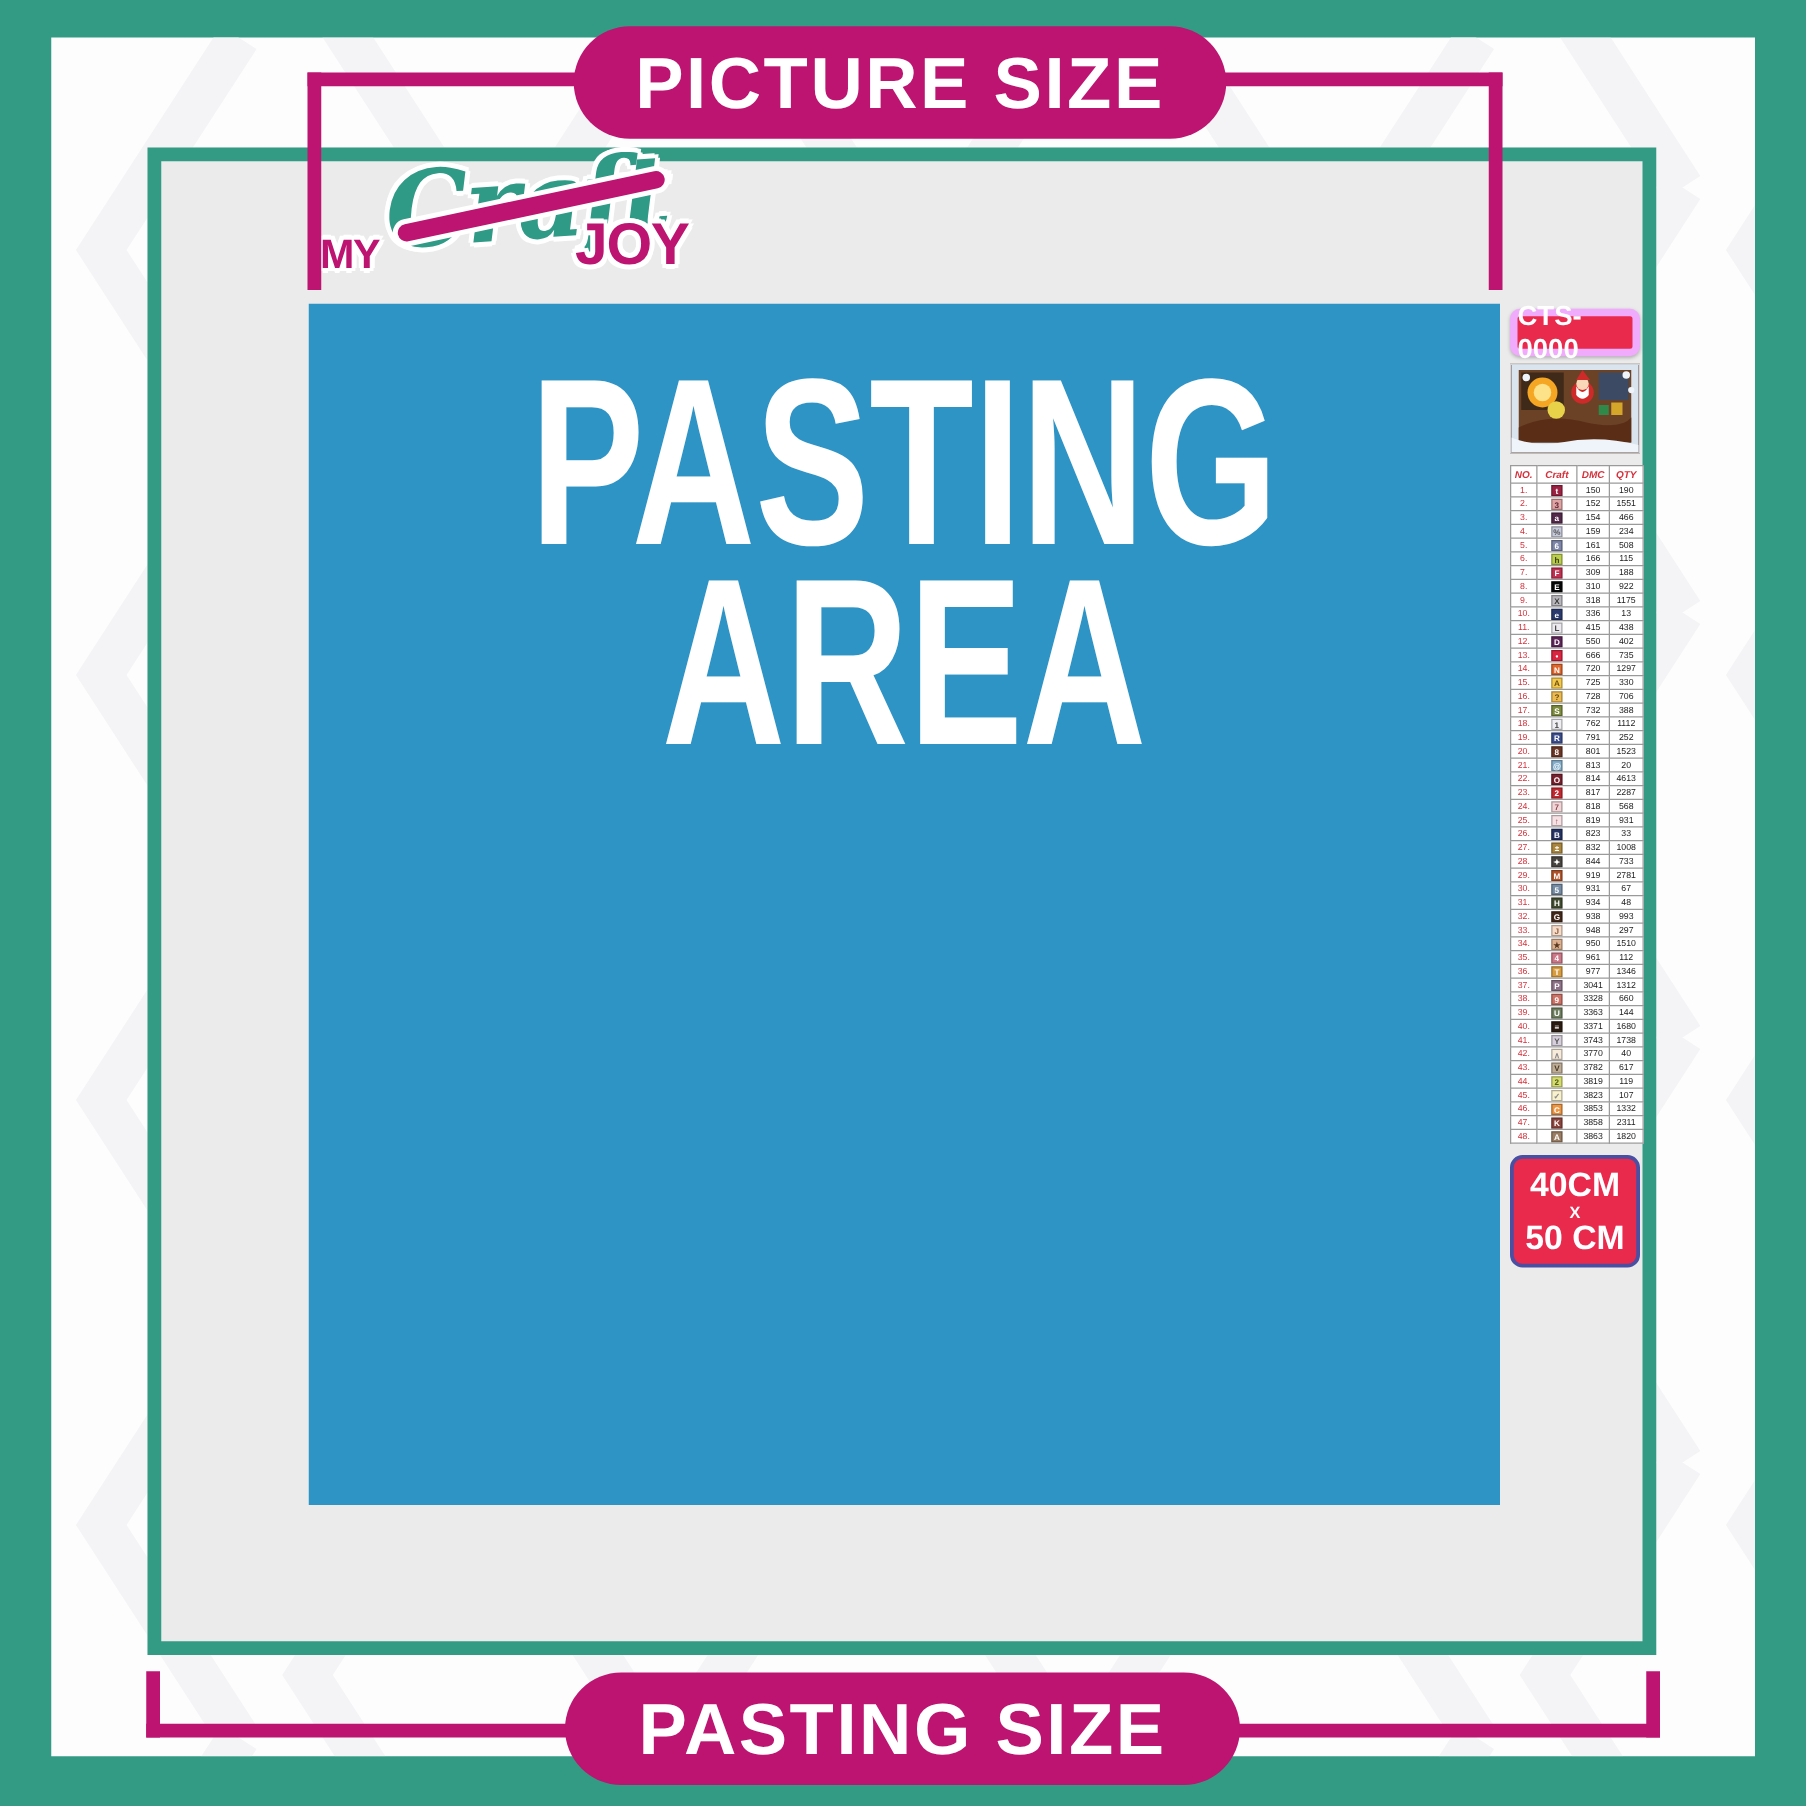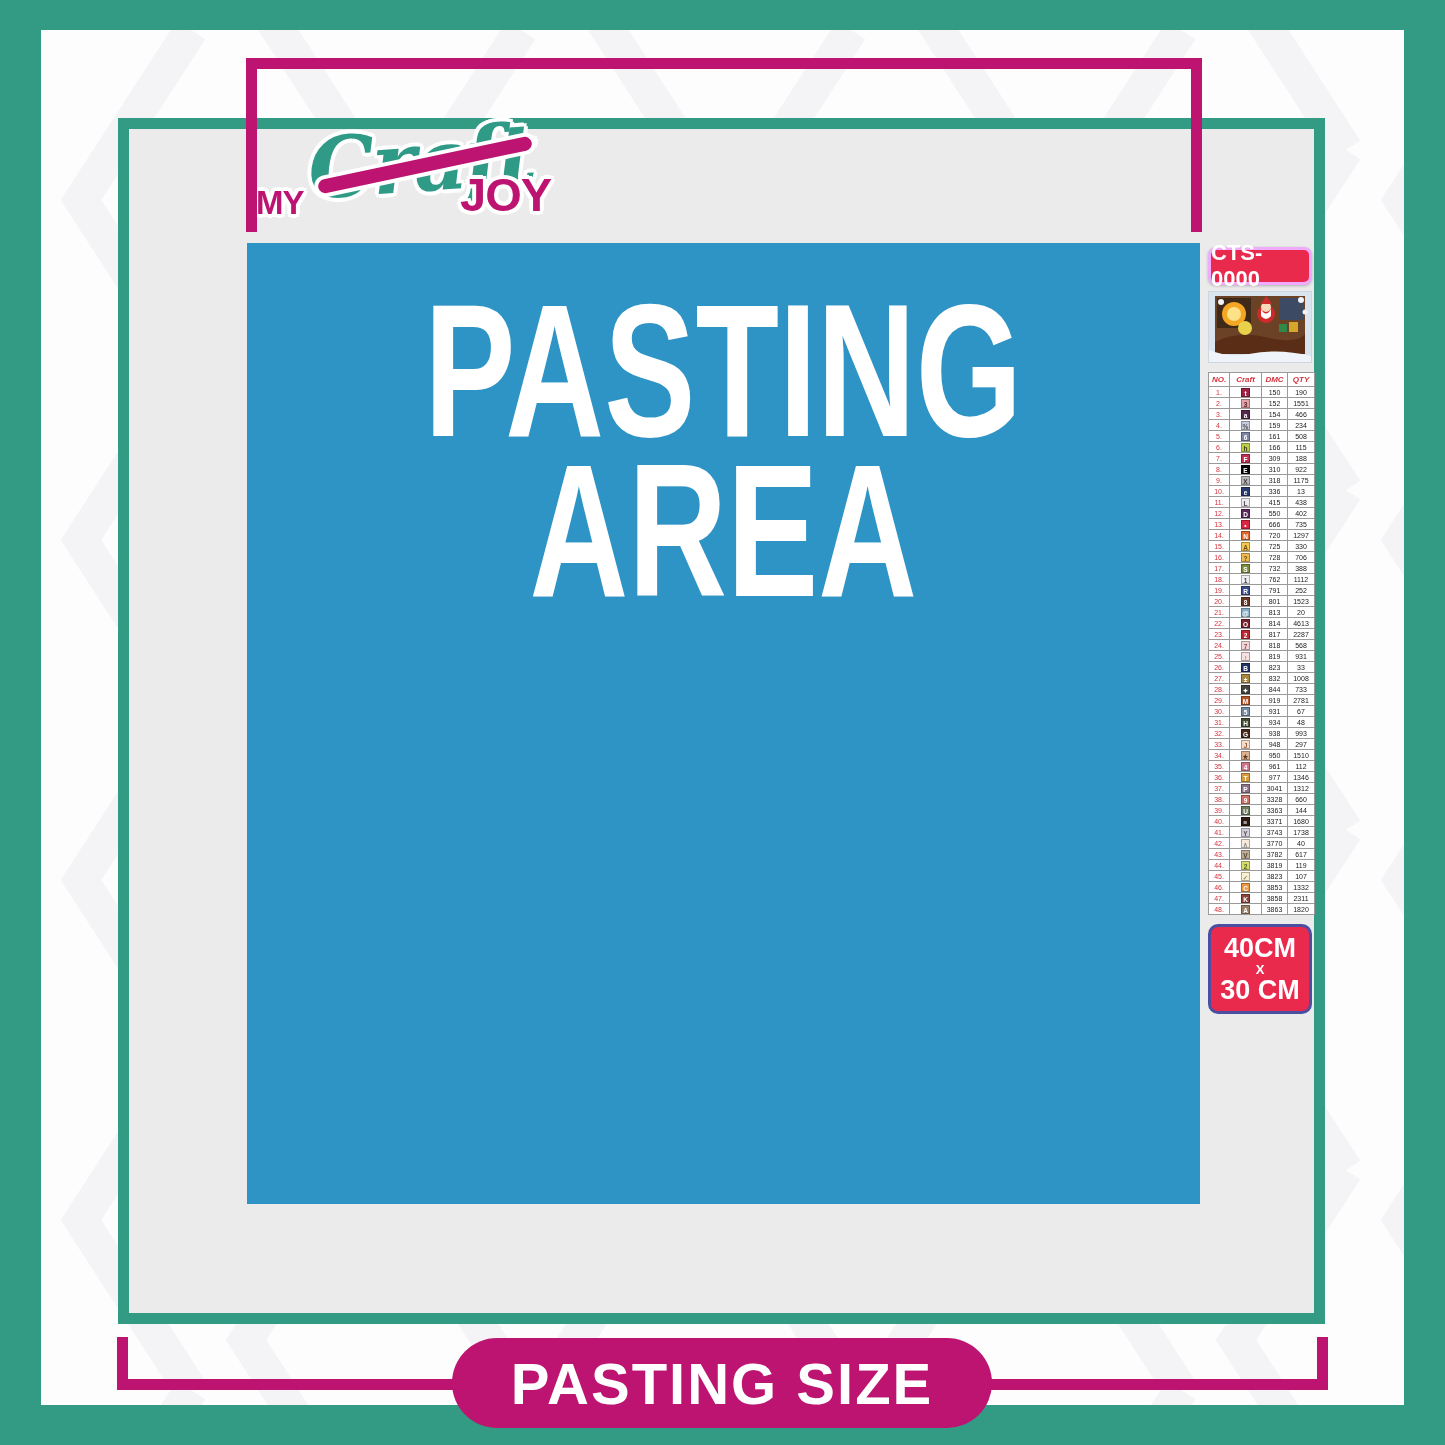--- a/index.html
+++ b/index.html
@@ -36,21 +36,21 @@
     0 -4px 0 #fff,0 4px 0 #fff,-4px 0 0 #fff,4px 0 0 #fff;}
   .logo-my{position:absolute;left:0;bottom:14px;font-size:33px;font-weight:bold;color:#bc1470;letter-spacing:-1px;}
   .logo-craft{position:absolute;left:52px;top:-12px;font-family:"DejaVu Serif",serif;font-style:italic;
     font-weight:bold;font-size:84px;color:#2f9a86;transform:rotate(-4deg);letter-spacing:-3px;}
   .logo-joy{position:absolute;left:204px;bottom:14px;font-size:47px;font-weight:bold;color:#bc1470;letter-spacing:-1px;}
   .logo-brush{position:absolute;left:60px;top:34px;width:218px;height:14px;background:#bc1470;
     border-radius:8px;transform:rotate(-12deg);box-shadow:0 0 0 4px #fff;}
 
   
   .legend{position:absolute;left:1208px;top:247px;width:106px;z-index:3;}
-  .code-badge{box-sizing:border-box;width:104px;height:38px;background:#ea2a4d;border:3px solid #f0abfc;
+  .code-badge{box-sizing:border-box;width:104px;height:38px;background:#ea2a4d;border:6px solid #f0abfc;
     border-radius:8px;display:flex;align-items:center;justify-content:center;color:#fff;
     font-weight:bold;font-size:22px;letter-spacing:0;box-shadow:0 1px 3px rgba(0,0,0,.25);}
   .thumb{margin-top:6px;width:102px;height:70px;border:1px solid #cfd6de;background:#6b4226;overflow:hidden;}
   .legend table{margin-top:9px;border-collapse:collapse;width:106px;background:#fff;table-layout:fixed;}
   .legend th,.legend td{border:1px solid #9a9a9a;padding:0;text-align:center;overflow:hidden;}
   .legend th{height:13px;font-size:8px;color:#d5323c;font-weight:bold;font-style:italic;}
   .legend td{height:10px;font-size:7px;color:#222;}
   .legend td.no{color:#d5323c;}
   .col-no{width:21px;}.col-code{width:32px;}.col-dmc{width:26px;}.col-qty{width:27px;}
   .sym{display:inline-block;width:9px;height:9px;line-height:9px;font-size:6.5px;font-weight:bold;
@@ -158,20 +158,23 @@
   </div>
 
   <div class="mline" style="left:246px;top:58px;width:956px;height:11px;"></div>
   <div class="mline" style="left:246px;top:58px;width:11px;height:174px;"></div>
   <div class="mline" style="left:1191px;top:58px;width:11px;height:174px;"></div>
 
   <div class="mline" style="left:117px;top:1379px;width:1211px;height:11px;"></div>
   <div class="mline" style="left:117px;top:1337px;width:11px;height:53px;"></div>
   <div class="mline" style="left:1317px;top:1337px;width:11px;height:53px;"></div>
 
+  <div class="pill pill-top">
+    <span>PICTURE SIZE</span>
+  </div>
   <div class="pill pill-bottom">
     <span>PASTING SIZE</span>
   </div>
 
   <div class="legend">
 
     <div class="code-badge">
       <span>CTS-0000</span>
     </div>
 
@@ -501,17 +504,17 @@
             <td><span class="sym" style="background: rgb(155, 125, 99); color: rgb(255, 255, 255);">A</span></td>
             <td>3863</td>
             <td>1820</td>
           </tr>
         </tbody>
     </table>
 
     <div class="size-badge">
       <span class="big">40CM</span>
       <span class="mid">X</span>
-      <span class="big">30 CM</span>
+      <span class="big">50 CM</span>
     </div>
 
   </div>
 </div>
 
 </body></html>

